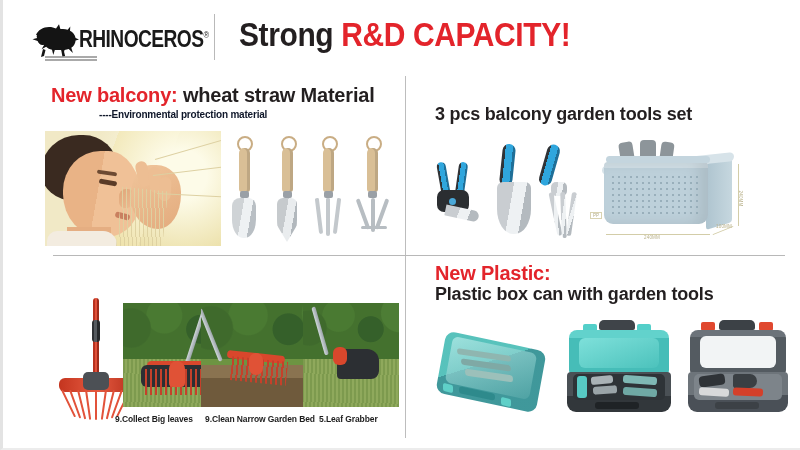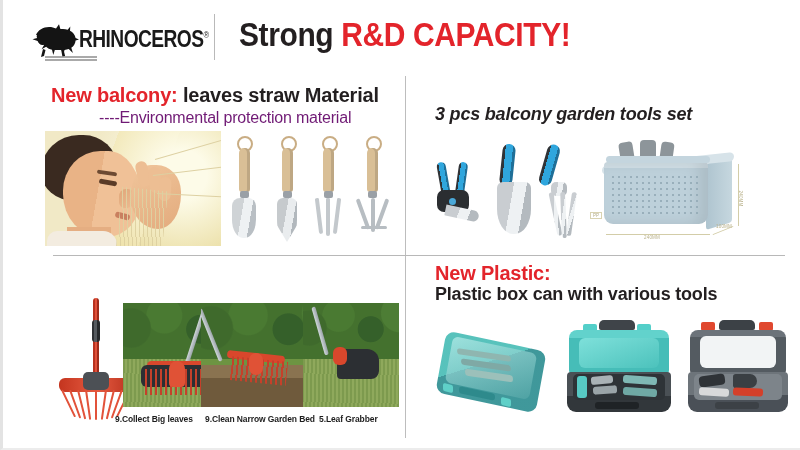--- a/index.html
+++ b/index.html
@@ -64,28 +64,28 @@
     background: #b8b8b8;
   }
 
   
   .q-head { position: absolute; white-space: nowrap; }
   .q-head .red { color: #e3242b; font-weight: bold; }
   .q-head .blk { color: #231f20; font-weight: bold; }
   .line1 { font-size: 20px; letter-spacing: -0.2px; }
   .line2 { font-size: 18px; color: #231f20; font-weight: bold; letter-spacing: -0.2px; }
   .sub {
-    font-size: 16px; color: #701a75; font-weight: normal;
+    font-size: 10px; color: #0f172a; font-weight: bold;
     letter-spacing: -0.2px;
   }
 
   #q1-head { left: 48px; top: 84px; }
   #q1-sub  { left: 96px; top: 109px; }
   #q2-head { left: 432px; top: 82px; }
-  #q2-line2{ left: 432px; top: 104px; font-style: italic; }
+  #q2-line2{ left: 432px; top: 104px; }
   #q3-head { left: 48px; top: 263px; }
   #q4-head { left: 432px; top: 262px; }
   #q4-line2{ left: 432px; top: 284px; }
 
   
   .pic { position: absolute; overflow: hidden; background: #fff; }
 
   
   #q1-photo { left: 42px; top: 131px; width: 176px; height: 115px;
     background:
@@ -243,21 +243,21 @@
     </div>
 
     <div id="header-divider"></div>
 
     <div id="header-title"><span>Strong </span><span class="accent">R&amp;D CAPACITY!</span></div>
   </div>
 
   <div id="v-divider"></div>
   <div id="h-divider"></div>
 
-  <div id="q1-head" class="q-head line1"><span class="red">New balcony:</span><span class="blk"> leaves straw Material</span></div>
+  <div id="q1-head" class="q-head line1"><span class="red">New balcony:</span><span class="blk"> wheat straw Material</span></div>
   <div id="q1-sub" class="q-head sub">----Environmental protection material</div>
 
   <div id="q1-photo" class="pic">
     <div class="w-hair"></div>
     <div class="w-face"></div>
     <div class="w-brow"></div>
     <div class="w-eye"></div>
     <div class="w-nose"></div>
     <div class="w-lip"></div>
     <div class="w-neck"></div>
@@ -395,21 +395,21 @@
     <div class="f-handle" style="left:22px;top:2px;width:4px;height:50px;transform:rotate(-16deg);"></div>
     <div class="f-dark" style="left:34px;top:46px;width:42px;height:30px;border-radius:5px 12px 8px 4px;"></div>
     <div style="position:absolute;left:30px;top:44px;width:14px;height:18px;background:#d9472c;border-radius:6px;"></div>
   </div>
 
   <div id="cap1" class="cap">9.Collect Big leaves</div>
   <div id="cap2" class="cap">9.Clean Narrow Garden Bed</div>
   <div id="cap3" class="cap">5.Leaf Grabber</div>
 
   <div id="q4-head" class="q-head line1"><span class="red">New Plastic:</span></div>
-  <div id="q4-line2" class="q-head line2">Plastic box can with various tools</div>
+  <div id="q4-line2" class="q-head line2">Plastic box can with garden tools</div>
 
   <div id="q4-b1" class="box pic">
     <div style="position:absolute;left:6px;top:10px;width:100px;height:64px;background:linear-gradient(150deg,#49bdb6 0 40%,#2f8f92 40% 100%);border-radius:9px;transform:skewY(12deg) skewX(-10deg);opacity:.92;"></div>
     <div style="position:absolute;left:14px;top:14px;width:84px;height:48px;background:linear-gradient(150deg,rgba(180,235,232,.75),rgba(90,170,170,.55));border-radius:6px;transform:skewY(12deg) skewX(-10deg);"></div>
     <div class="cs-tool" style="left:22px;top:22px;width:54px;height:6px;background:#8fb6b0;transform:skewY(12deg) rotate(-4deg);"></div>
     <div class="cs-tool" style="left:26px;top:32px;width:50px;height:6px;background:#7fa9a5;transform:skewY(12deg) rotate(-4deg);"></div>
     <div class="cs-tool" style="left:30px;top:42px;width:48px;height:7px;background:#9cc0ba;transform:skewY(12deg) rotate(-4deg);"></div>
     <div class="cs-handle" style="left:24px;top:60px;width:36px;height:7px;background:#2e8a8c;transform:skewY(12deg);"></div>
     <div class="cs-latch" style="left:8px;top:54px;width:10px;height:8px;background:#5fd0c8;transform:skewY(12deg);"></div>
     <div class="cs-latch" style="left:66px;top:68px;width:10px;height:8px;background:#5fd0c8;transform:skewY(12deg);"></div>

